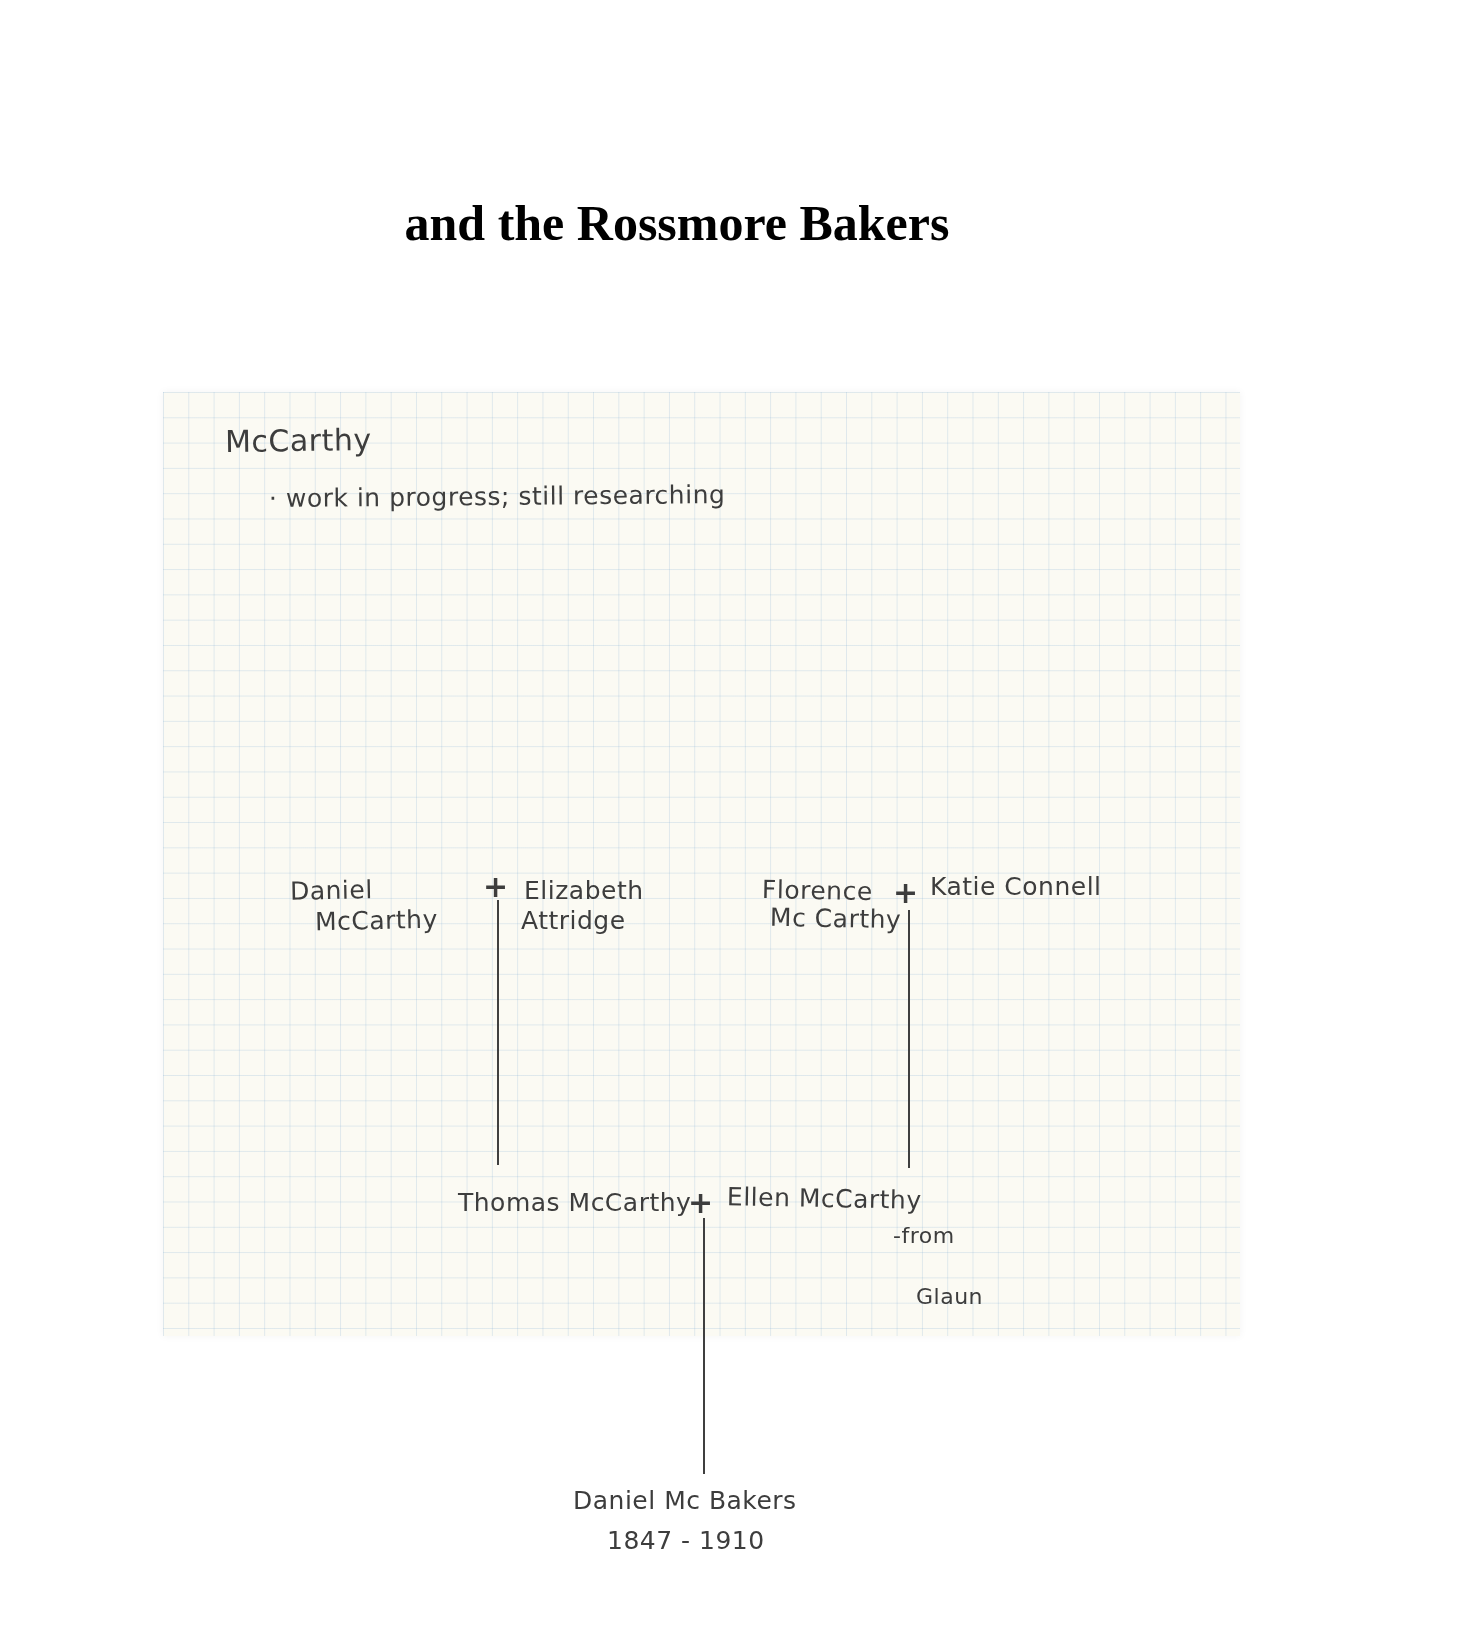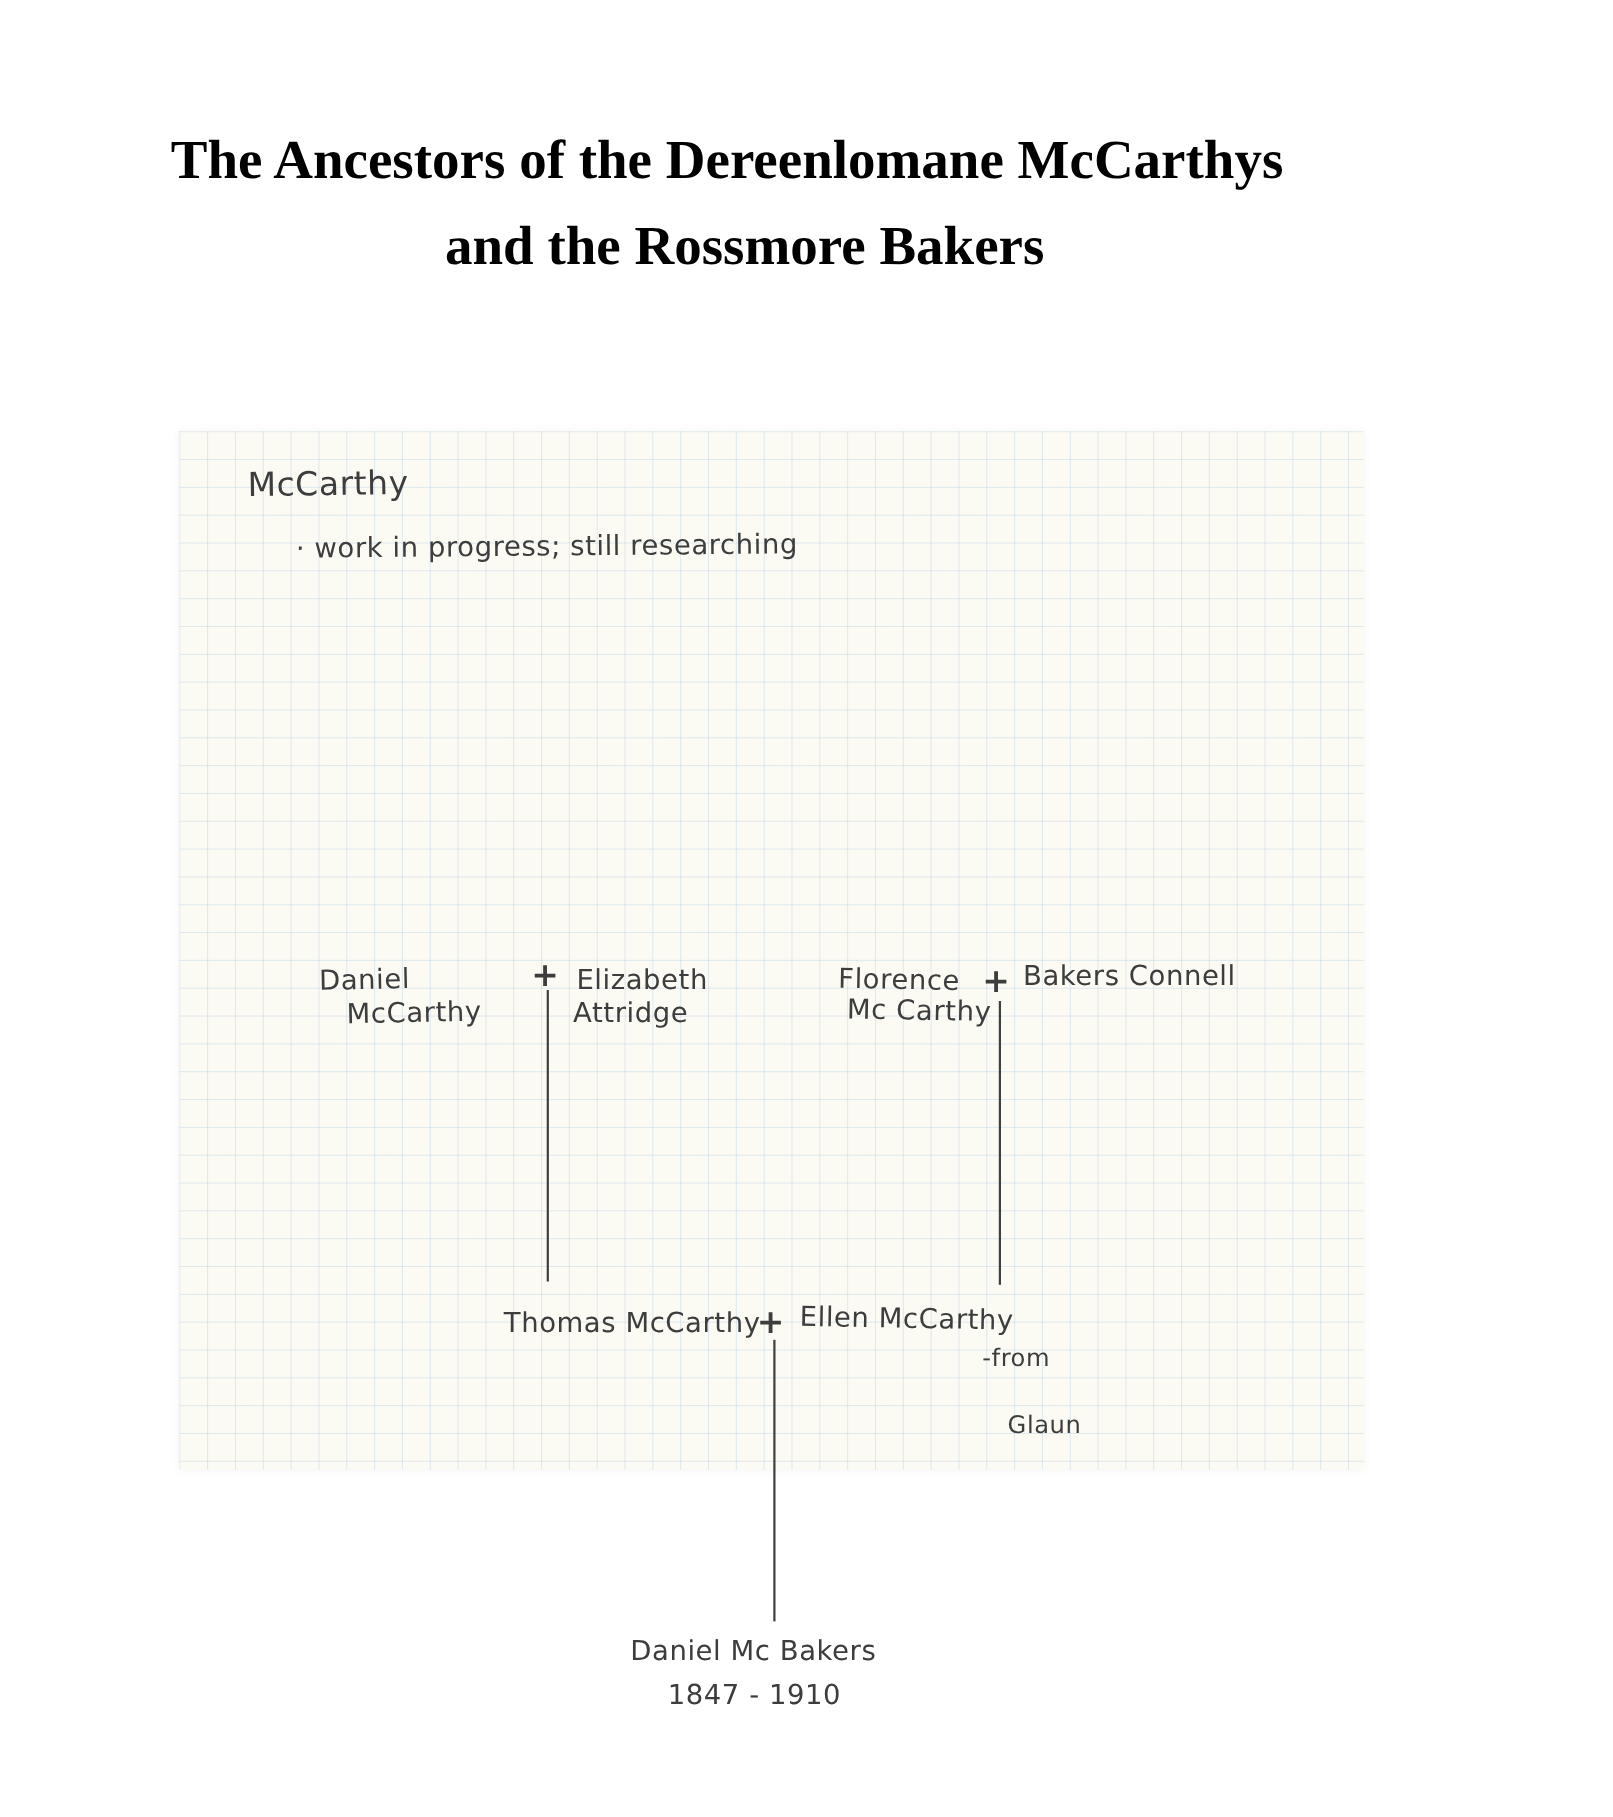--- a/index.html
+++ b/index.html
@@ -55,38 +55,37 @@
     position:absolute;
     width:2px;
     background:#3f3f3f;
   }
 </style>
 </head>
 <body>
 
 <div id="page">
 
-  <div class="title-line" id="title-line-1">The Ancestors of the Dereenlomane McCarthys</div>
   <div class="title-line" id="title-line-2">and the Rossmore Bakers</div>
 
   <div id="paper">
 
     <div class="hw hw-heading" style="left:62px;top:34px;">McCarthy</div>
     <div class="hw hw-note" style="left:106px;top:92px;">· work in progress; still researching</div>
 
     <div class="hw hw-name tilt-l" style="left:127px;top:486px;">Daniel</div>
     <div class="hw hw-name tilt-l" style="left:152px;top:516px;">McCarthy</div>
     <div class="hw hw-plus" style="left:320px;top:480px;">+</div>
     <div class="hw hw-name" style="left:361px;top:486px;">Elizabeth</div>
     <div class="hw hw-name" style="left:358px;top:516px;">Attridge</div>
 
     <div class="hw hw-name tilt-r" style="left:599px;top:486px;">Florence</div>
     <div class="hw hw-name tilt-r" style="left:607px;top:514px;">Mc Carthy</div>
     <div class="hw hw-plus" style="left:730px;top:486px;">+</div>
-    <div class="hw hw-name" style="left:767px;top:482px;">Bakers Connell</div>
+    <div class="hw hw-name" style="left:767px;top:482px;">Katie Connell</div>
 
     <div class="vline" style="left:334px;top:508px;height:265px;"></div>
     <div class="vline" style="left:745px;top:518px;height:258px;"></div>
 
     <div class="hw hw-name" style="left:295px;top:798px;">Thomas McCarthy</div>
     <div class="hw hw-plus" style="left:525px;top:796px;">+</div>
     <div class="hw hw-name tilt-r" style="left:564px;top:794px;">Ellen McCarthy</div>
     <div class="hw hw-small" style="left:730px;top:833px;">-from</div>
     <div class="hw hw-small" style="left:753px;top:858px;margin-top:36px;">Glaun</div>
 

